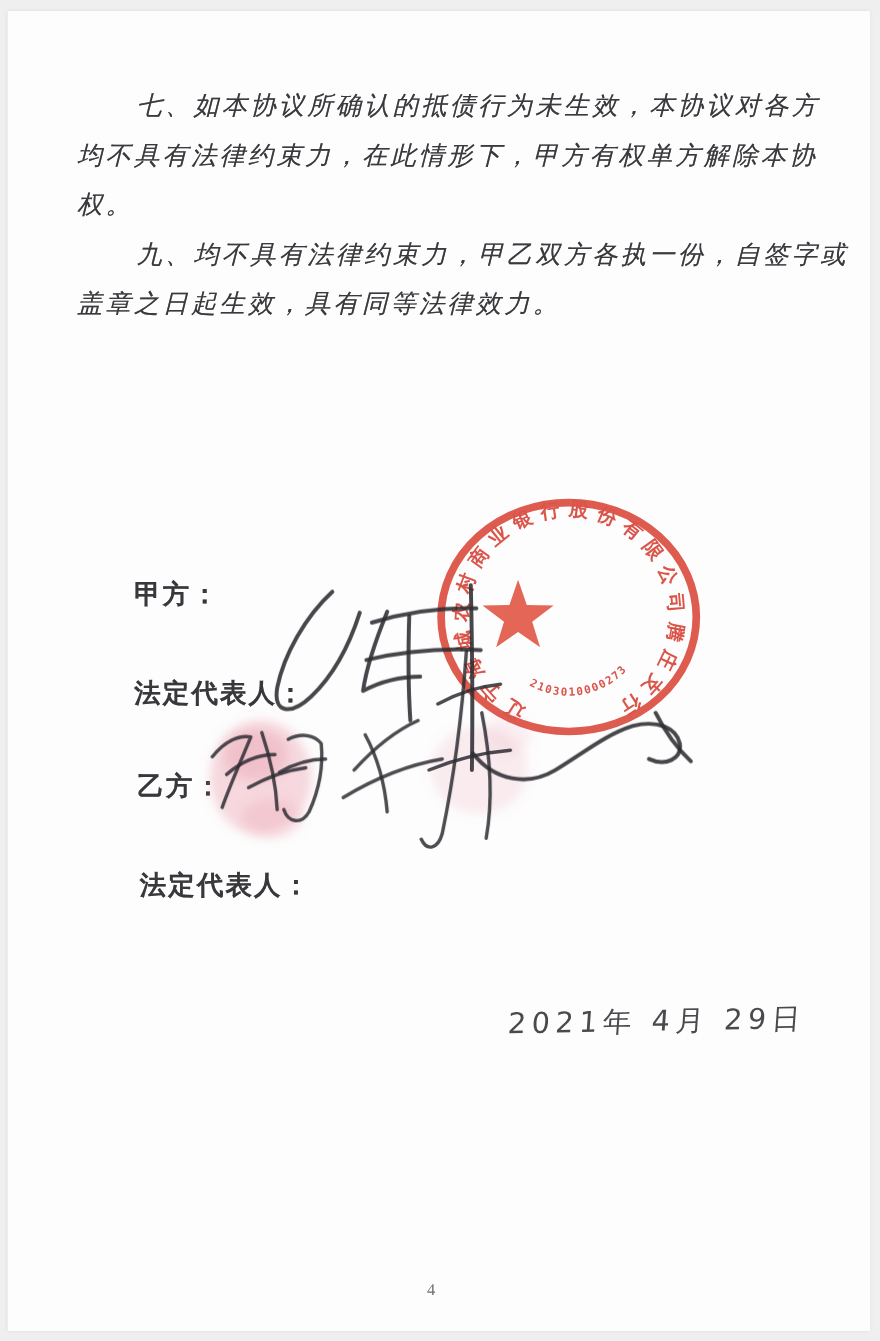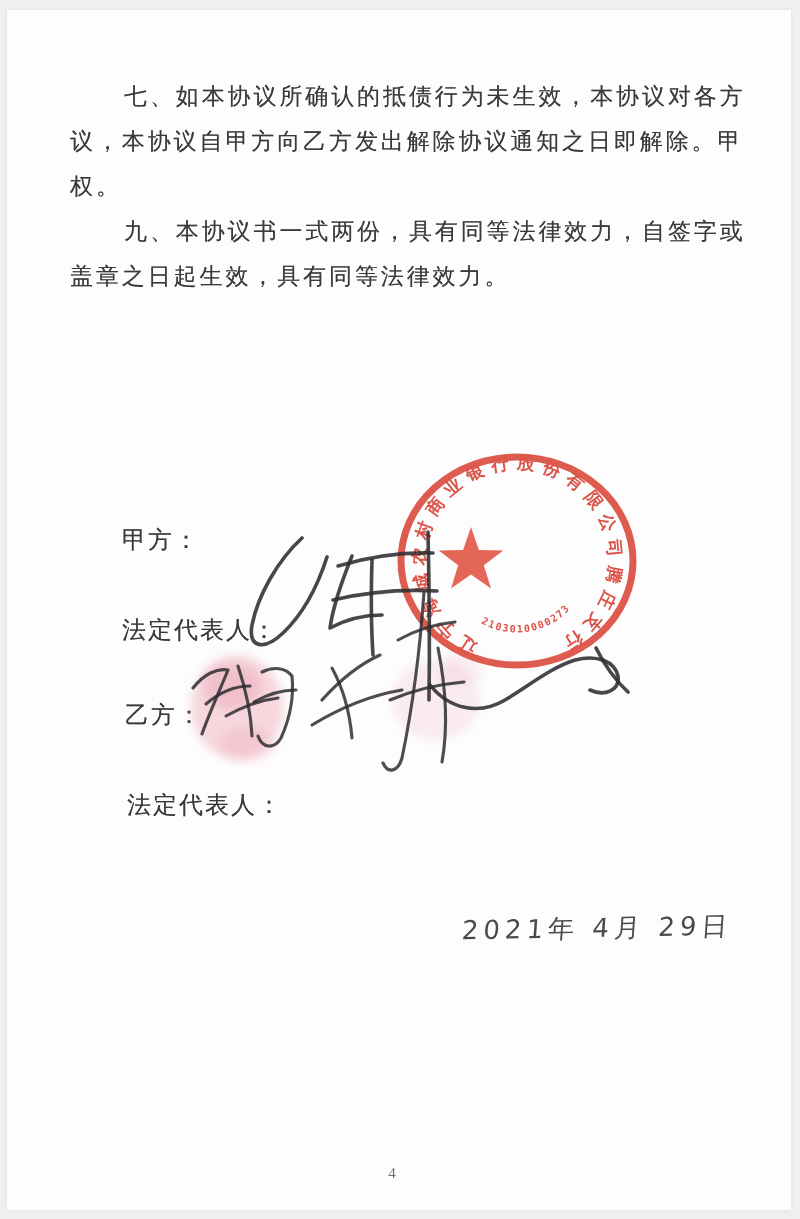--- a/index.html
+++ b/index.html
@@ -15,25 +15,26 @@
     box-shadow:0 0 4px rgba(0,0,0,0.08);
   }
   .body-text{
     position:absolute;left:63px;top:64px;width:680px;
     color:#3a3a3e;
   }
   .line{
     font-size:23px;line-height:45px;letter-spacing:2.9px;
     white-space:nowrap;
     text-shadow:0 0 0.5px rgba(58,58,62,0.55);
+    font-style:italic;
   }
   .line.indent{padding-left:54px;}
   .label{
     position:absolute;font-size:24px;letter-spacing:2px;color:#38383c;
-    text-shadow:0 0 0.5px rgba(56,56,60,0.5);white-space:nowrap;
+    text-shadow:0 0 0.5px rgba(56,56,60,0.5);white-space:nowrap;font-weight:bold;
   }
   .label-party-a{left:115px;top:514px;}
   .label-party-a-rep{left:115px;top:604px;}
   .label-party-b{left:118px;top:689px;}
   .label-party-b-rep{left:120px;top:779px;}
   .date{
     position:absolute;left:455px;top:901px;
     font-family:"DejaVu Sans",sans-serif;
     font-size:26px;color:#4a4a4e;letter-spacing:5px;
     transform:skewX(-5deg) rotate(-1deg);white-space:nowrap;
@@ -47,23 +48,23 @@
   .ink-a path{stroke-width:3.6;opacity:0.88;}
   .ink-b path{stroke-width:3.1;opacity:0.85;}
 </style>
 </head>
 <body>
 
 <div class="paper">
 
   <div class="body-text">
     <div class="line indent">七、如本协议所确认的抵债行为未生效，本协议对各方</div>
-    <div class="line">议，本协议自甲方向乙方发出解除协议通知之日即解除。甲</div>
+    <div class="line">均不具有法律约束力，在此情形下，甲方有权单方解除本协</div>
     <div class="line">权。</div>
-    <div class="line indent">九、本协议书一式两份，具有同等法律效力，自签字或</div>
+    <div class="line indent">九、均不具有法律约束力，甲乙双方各执一份，自签字或</div>
     <div class="line">盖章之日起生效，具有同等法律效力。</div>
   </div>
 
   <div class="label label-party-a">甲方：</div>
   <div class="label label-party-a-rep">法定代表人：</div>
   <div class="label label-party-b">乙方：</div>
   <div class="label label-party-b-rep">法定代表人：</div>
 
   <div class="date">2021年 4月 29日</div>
 

